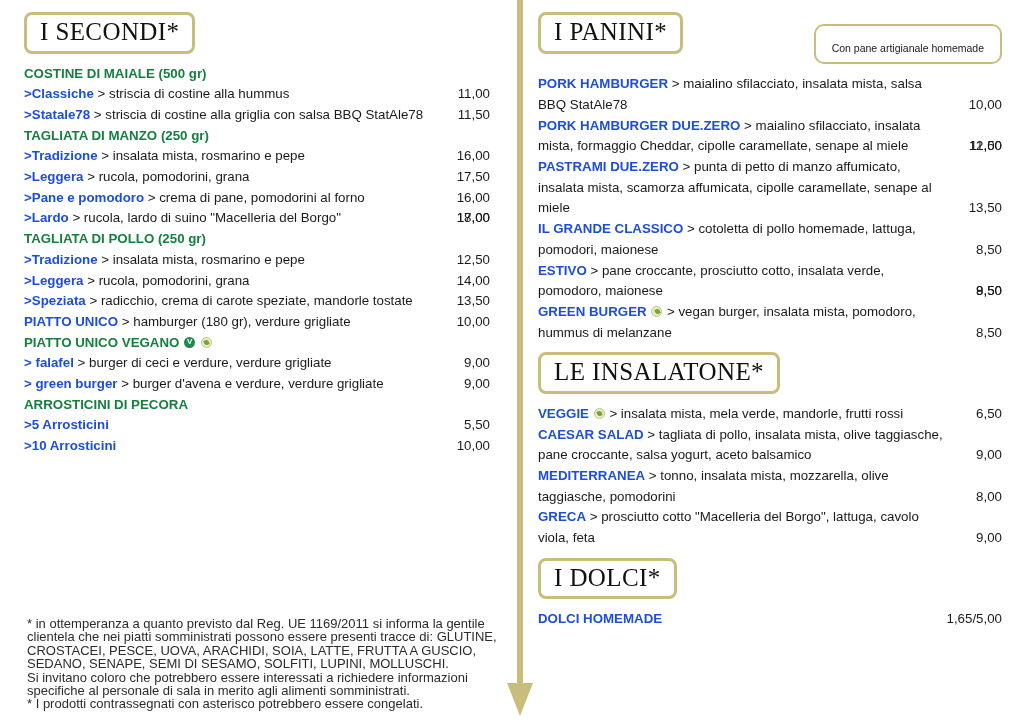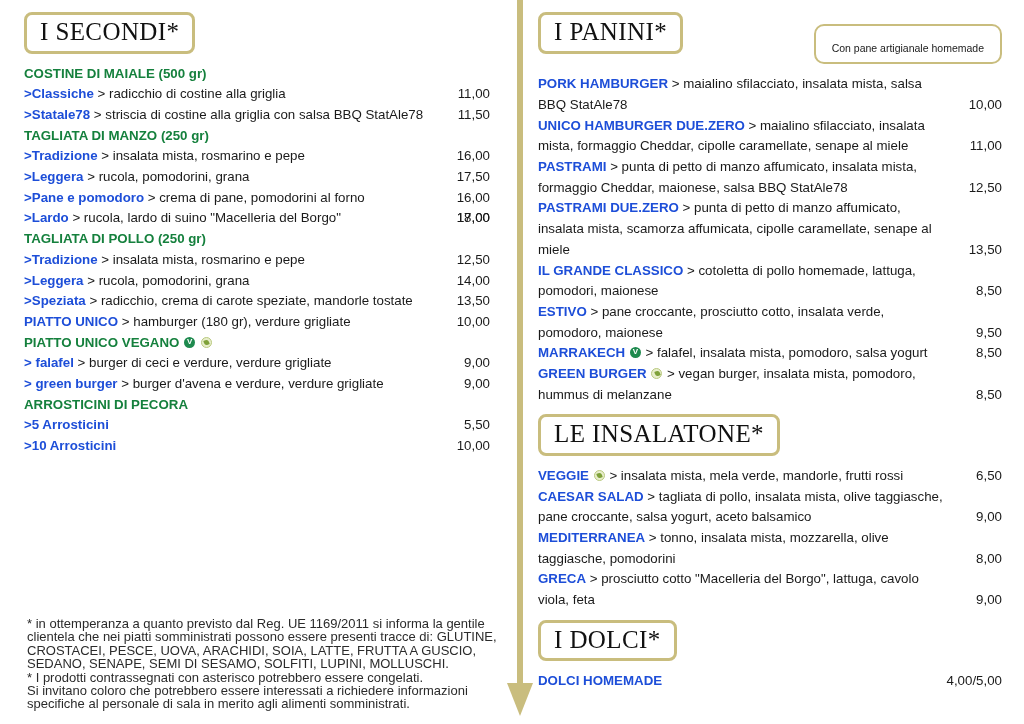--- a/index.html
+++ b/index.html
@@ -183,21 +183,21 @@
     <polygon points="2,683 28,683 15,716" fill="#c9bd7e"></polygon>
   </svg>
 
   <div class="col col-left">
     <div class="section-head-row">
       <div class="section-title">I SECONDI*</div>
     </div>
     <div class="menu-list" id="left-list">
         <span class="grp-title">COSTINE DI MAIALE (500 gr)</span>
         <div class="entry">
-          <span class="body"><span class="hd">&gt;Classiche</span><span class="desc"> &gt; </span><span class="desc">radicchio di costine alla griglia</span></span>
+          <span class="body"><span class="hd">&gt;Classiche</span><span class="desc"> &gt; </span><span class="desc">striscia di costine alla hummus</span></span>
           <span class="price">11,00</span>
         </div>
         <div class="entry">
           <span class="body"><span class="hd">&gt;Statale78</span><span class="desc"> &gt; </span><span class="desc">striscia di costine alla griglia con salsa BBQ StatAle78</span></span>
           <span class="price">11,50</span>
         </div>
         <span class="grp-title">TAGLIATA DI MANZO (250 gr)</span>
         <div class="entry">
           <span class="body"><span class="hd">&gt;Tradizione</span><span class="desc"> &gt; </span><span class="desc">insalata mista, rosmarino e pepe</span></span>
           <span class="price">16,00</span>
@@ -260,41 +260,39 @@
     <div class="section-head-row">
       <div class="section-title">I PANINI*</div>
       <div class="note-pill">Con pane  artigianale homemade</div>
     </div>
     <div class="menu-list" id="panini-list">
         <div class="entry">
           <span class="body"><span class="hd">PORK HAMBURGER</span><span class="desc"> &gt; </span><span class="desc">maialino sfilacciato, insalata mista, salsa BBQ StatAle78</span></span>
           <span class="price">10,00</span>
         </div>
         <div class="entry">
-          <span class="body"><span class="hd">UNICO HAMBURGER DUE.ZERO</span><span class="desc"> &gt; </span><span class="desc">maialino sfilacciato, insalata mista, formaggio Cheddar, cipolle caramellate, senape al miele</span></span>
+          <span class="body"><span class="hd">PORK HAMBURGER DUE.ZERO</span><span class="desc"> &gt; </span><span class="desc">maialino sfilacciato, insalata mista, formaggio Cheddar, cipolle caramellate, senape al miele</span></span>
           <span class="price">11,00</span>
         </div>
         <div class="entry">
-          <span class="body"><span class="hd">PASTRAMI</span><span class="desc"> &gt; </span><span class="desc">punta di petto di manzo affumicato, insalata mista, formaggio Cheddar, maionese, salsa BBQ StatAle78</span></span>
           <span class="price">12,50</span>
         </div>
         <div class="entry">
           <span class="body"><span class="hd">PASTRAMI DUE.ZERO</span><span class="desc"> &gt; </span><span class="desc">punta di petto di manzo affumicato, insalata mista, scamorza affumicata, cipolle caramellate, senape al miele</span></span>
           <span class="price">13,50</span>
         </div>
         <div class="entry">
           <span class="body"><span class="hd">IL GRANDE CLASSICO</span><span class="desc"> &gt; </span><span class="desc">cotoletta di pollo homemade, lattuga, pomodori, maionese</span></span>
           <span class="price">8,50</span>
         </div>
         <div class="entry">
           <span class="body"><span class="hd">ESTIVO</span><span class="desc"> &gt; </span><span class="desc">pane croccante, prosciutto cotto, insalata verde, pomodoro, maionese</span></span>
           <span class="price">9,50</span>
         </div>
         <div class="entry">
-          <span class="body"><span class="hd">MARRAKECH</span> <span class="diet diet-vegan"></span><span class="desc"> &gt; </span><span class="desc">falafel, insalata mista, pomodoro, salsa yogurt</span></span>
           <span class="price">8,50</span>
         </div>
         <div class="entry">
           <span class="body"><span class="hd">GREEN BURGER</span> <span class="diet diet-veg"></span><span class="desc"> &gt; </span><span class="desc">vegan burger, insalata mista, pomodoro, hummus di melanzane</span></span>
           <span class="price">8,50</span>
         </div>
       </div>
 
     <div class="block-gap"></div>
     <div class="section-head-row">
@@ -319,24 +317,24 @@
         </div>
       </div>
 
     <div class="block-gap"></div>
     <div class="section-head-row">
       <div class="section-title">I DOLCI*</div>
     </div>
     <div class="menu-list" id="dolci-list">
         <div class="entry">
           <span class="body"><span class="hd">DOLCI HOMEMADE</span></span>
-          <span class="price">4,00/5,00</span>
+          <span class="price">1,65/5,00</span>
         </div>
       </div>
   </div>
 
   <div class="footer-note" id="footer-note">
       <p>* in ottemperanza a quanto previsto dal Reg. UE 1169/2011 si informa la gentile clientela che nei piatti somministrati possono essere presenti tracce di: GLUTINE, CROSTACEI, PESCE, UOVA, ARACHIDI, SOIA, LATTE, FRUTTA A GUSCIO, SEDANO, SENAPE, SEMI DI SESAMO, SOLFITI, LUPINI, MOLLUSCHI.</p>
+      <p>Si invitano coloro che potrebbero essere interessati a richiedere informazioni specifiche al personale di sala in merito agli alimenti somministrati.</p>
       <p>* I prodotti contrassegnati con asterisco potrebbero essere congelati.</p>
-      <p>Si invitano coloro che potrebbero essere interessati a richiedere informazioni specifiche al personale di sala in merito agli alimenti somministrati.</p>
     </div>
 
 </div>
 
 </body></html>

